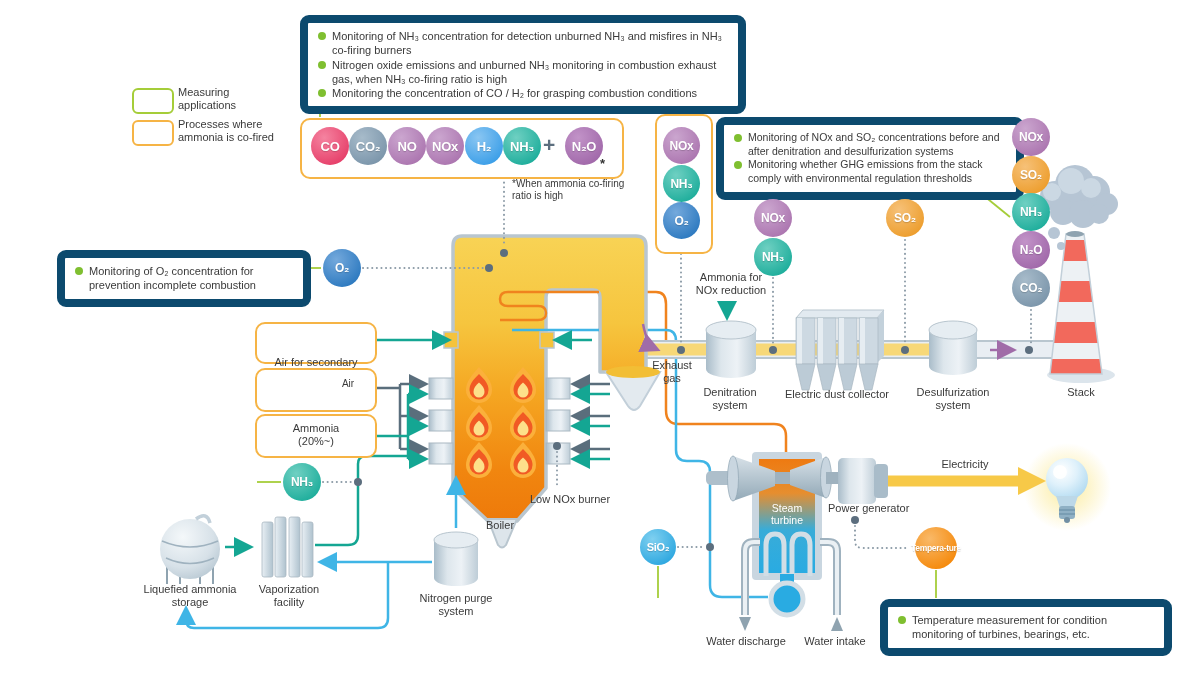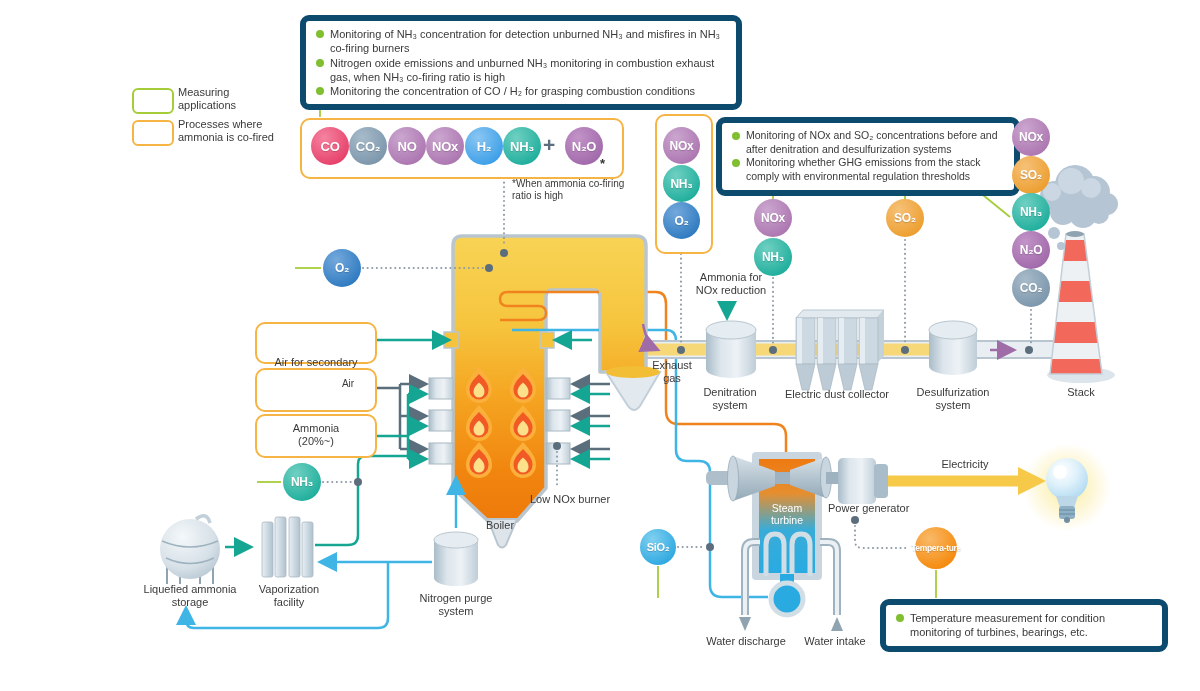--- a/index.html
+++ b/index.html
@@ -1,19 +1,19 @@
 <!DOCTYPE html>
 <html><head>
 <meta charset="utf-8">
 <style>
   html,body{margin:0;padding:0;background:#fff;}
   .wrap{position:relative;width:1200px;height:691px;background:#fff;overflow:hidden;
         font-family:"Liberation Sans","DejaVu Sans",sans-serif;color:#3a3a3a;}
   svg.layer{position:absolute;left:0;top:0;}
-  .gbox{position:absolute;background:#fff;border:6px solid #0c4a6e;border-radius:9px;
+  .gbox{position:absolute;background:#fff;border:8px solid #0c4a6e;border-radius:9px;
         padding:6px 10px;font-size:11px;line-height:1.3;z-index:3;}
   .obox{position:absolute;background:#fff;border:2px solid #F6B445;border-radius:10px;z-index:2;}
   .bl{display:flex;gap:6px;align-items:flex-start;}
   .dot8{width:8px;height:8px;border-radius:50%;background:#7FBF30;flex:0 0 auto;margin-top:3px;}
   .lbl{position:absolute;font-size:11px;line-height:1.18;text-align:center;z-index:4;}
   .lbl.left{text-align:left;}
   .swatch{position:absolute;width:38px;height:22px;border-radius:6px;background:#fff;z-index:2;}
   .mol{position:absolute;border-radius:50%;display:flex;align-items:center;justify-content:center;
        color:#fff;font-weight:700;font-size:12px;letter-spacing:-.3px;z-index:5;
        text-shadow:0 1px 1px rgba(0,0,0,.18);}
@@ -379,20 +379,26 @@
   <div class="bl">
         <span class="dot8"></span>
         <span>Monitoring of NOx and SO₂ concentrations before and after denitration and desulfurization systems</span>
       </div>
   <div class="bl">
         <span class="dot8"></span>
         <span>Monitoring whether GHG emissions from the stack comply with environmental regulation thresholds</span>
       </div>
 </div>
 
+<div class="gbox" style="left:57px;top:250px;width:218px;">
+  <div class="bl">
+        <span class="dot8"></span>
+        <span>Monitoring of O₂ concentration for prevention incomplete combustion</span>
+      </div>
+</div>
 
 
 
 <div class="gbox" style="left:880px;top:599px;width:256px;">
   <div class="bl">
         <span class="dot8"></span>
         <span>Temperature measurement for condition monitoring of turbines, bearings, etc.</span>
       </div>
 </div>
 

